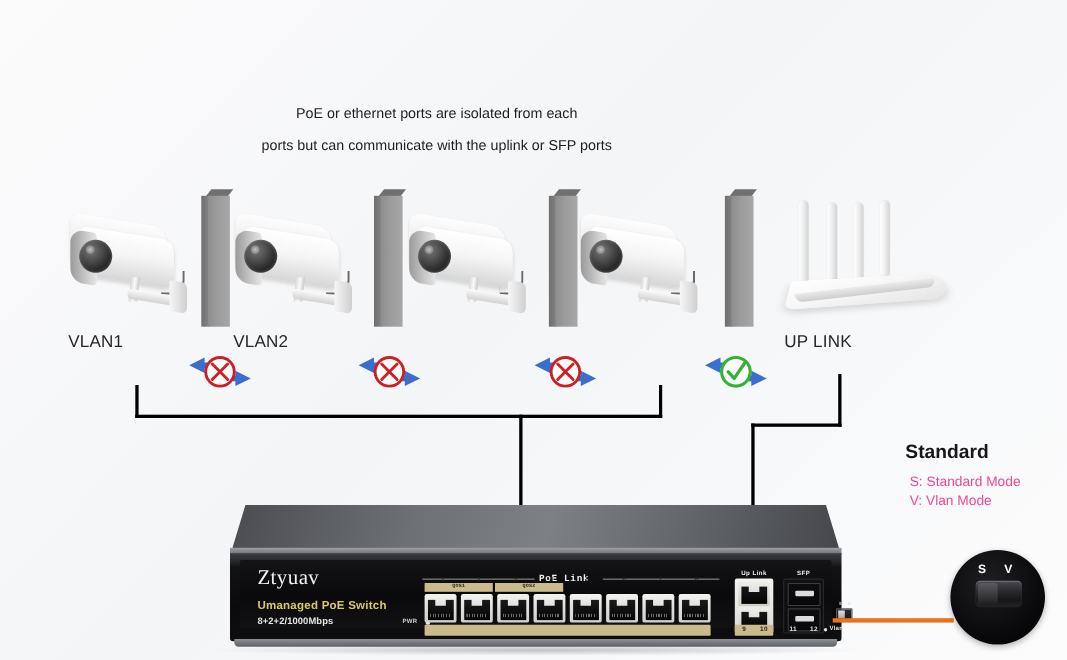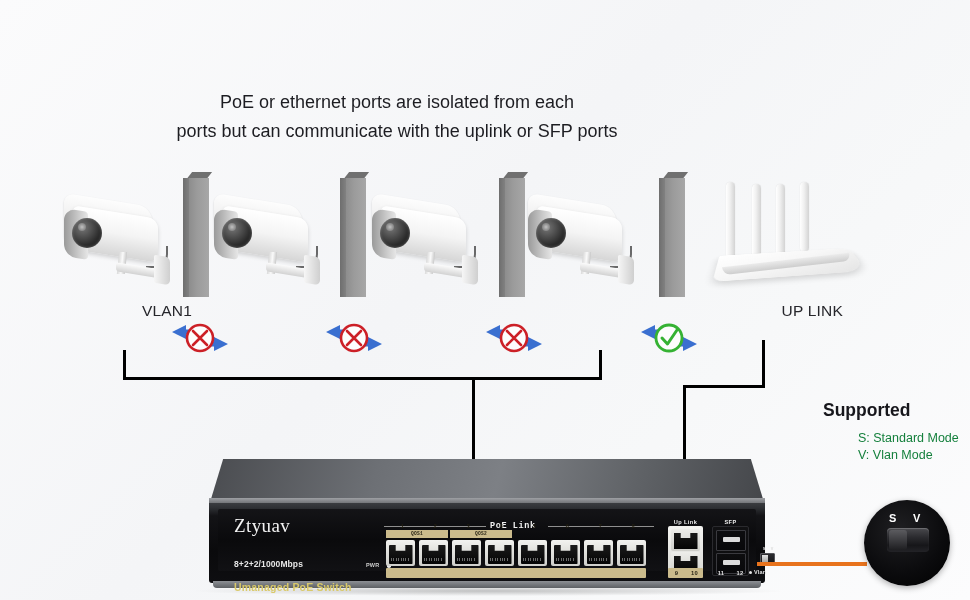--- a/index.html
+++ b/index.html
@@ -11,21 +11,21 @@
   }
   .stage { position:absolute; inset:0; }
 
   
   .title {
     position:absolute; top:26px; left:0; width:970px; text-align:center;
     font-size:40px; font-weight:bold; letter-spacing:-0.4px; color:#17171c;
   }
   .sub {
     position:absolute; top:88px; left:0; width:794px; text-align:center;
-    font-size:18px; line-height:29px; color:#1d1d22; font-weight:400;
+    font-size:13px; line-height:29px; color:#1d1d22; font-weight:400;
   }
 
   
   .cam { position:absolute; width:128px; height:96px; }
   .cam .shade {
     position:absolute; left:6px; top:4px; width:88px; height:50px;
     background:linear-gradient(180deg,#fdfdfd 0%,#ededed 55%,#d8d8d8 100%);
     border-radius:10px 14px 8px 8px;
     transform:skewY(9deg);
     box-shadow:0 1px 2px rgba(0,0,0,.18);
@@ -88,21 +88,21 @@
     position:absolute; left:0px; top:6px; width:7px; height:119px;
     background:linear-gradient(90deg,#6e6e6e,#848484);
   }
 
   
   .link-badge { position:absolute; width:70px; height:44px; }
   .link-badge svg { position:absolute; left:0; top:0; }
 
   
   .devlabel {
-    position:absolute; width:130px; text-align:right;
+    position:absolute; width:130px; text-align:left;
     font-size:15.5px; color:#26262b; letter-spacing:.2px;
   }
 
   
   .router { position:absolute; width:150px; height:118px; }
   .router .ant {
     position:absolute; width:9px; border-radius:5px;
     background:linear-gradient(90deg,#ffffff 0%,#f0f0f0 45%,#d3d3d3 100%);
     box-shadow:0 0 1px rgba(0,0,0,.18);
   }
@@ -152,21 +152,21 @@
   .sw-shadow {
     position:absolute; left:196px; top:586px; width:584px; height:10px;
     background:radial-gradient(ellipse at center,rgba(0,0,0,.22),rgba(0,0,0,0) 72%);
   }
   .brand {
     position:absolute; left:16px; top:6px; font-size:19px; color:#f3f3f3;
     font-family:"Liberation Serif", serif; letter-spacing:.4px;
   }
   .model {
     position:absolute; left:16px; top:36px; font-size:10.5px; font-weight:bold;
-    color:#d9c96a; letter-spacing:.2px;margin-top:36px;
+    color:#d9c96a; letter-spacing:.2px;
   }
   .speed {
     position:absolute; left:16px; top:50px; font-size:8.5px; font-weight:bold;
     color:#e6e6e6; letter-spacing:.1px;
   }
   .pwr {
     position:absolute; left:148px; top:53px; font-size:5.5px; font-weight:bold;
     color:#cfcfcf; letter-spacing:.2px;
   }
   .pwr-dot {
@@ -263,21 +263,21 @@
     position:absolute; left:531px; top:61.5px; width:3px; height:3px;
     border-radius:50%; background:#e3e3e3;
   }
 
   
   .dip-title {
     position:absolute; left:823px; top:400px; font-size:17.5px; font-weight:bold;
     color:#17171c;
   }
   .dip-line {
-    position:absolute; left:858px; font-size:12.5px; color:#15803d;
+    position:absolute; left:827px; font-size:12.5px; color:#ec4899;
   }
   .mag-circle {
     position:absolute; left:864px; top:500px; width:86px; height:86px;
     border-radius:50%;
     background:radial-gradient(circle at 42% 34%,#1f1f22 0%,#0b0b0d 58%,#000 100%);
     box-shadow:0 2px 6px rgba(0,0,0,.3);
   }
   .mag-sw {
     position:absolute; left:23px; top:28px; width:42px; height:24px;
     background:linear-gradient(180deg,#4a4a4e 0%,#2b2b2f 38%,#161619 72%,#232327 100%);
@@ -325,20 +325,21 @@
     <div class="shade"></div>
     <div class="body"></div>
     <div class="hood"></div>
     <div class="lensring"></div>
     <div class="lensglint"></div>
     <div class="cable"></div>
     <div class="armv"></div>
     <div class="armh"></div>
     <div class="mount"></div>
   </div>
+  <div class="devlabel" style="left:212px;top:302px;">VLAN2</div>
 
   <div class="cam" style="left:366px;top:196px;">
     <div class="shade"></div>
     <div class="body"></div>
     <div class="hood"></div>
     <div class="lensring"></div>
     <div class="lensglint"></div>
     <div class="cable"></div>
     <div class="armv"></div>
     <div class="armh"></div>
@@ -502,21 +503,21 @@
         <span>V</span>
       </div>
       <div class="vlan-sw">
         <div class="knob"></div>
       </div>
       <div class="vlan-dot"></div>
       <div class="vlan-label">Vlan</div>
     </div>
   </div>
 
-  <div class="dip-title">Supported</div>
+  <div class="dip-title">Standard</div>
   <div class="dip-line" style="top:431px;">S: Standard Mode</div>
   <div class="dip-line" style="top:448px;">V: Vlan Mode</div>
 
   <div class="orange-line"></div>
   <div class="mag-circle">
     <div class="mag-s">S</div>
     <div class="mag-v">V</div>
     <div class="mag-sw">
       <div class="lever"></div>
     </div>

